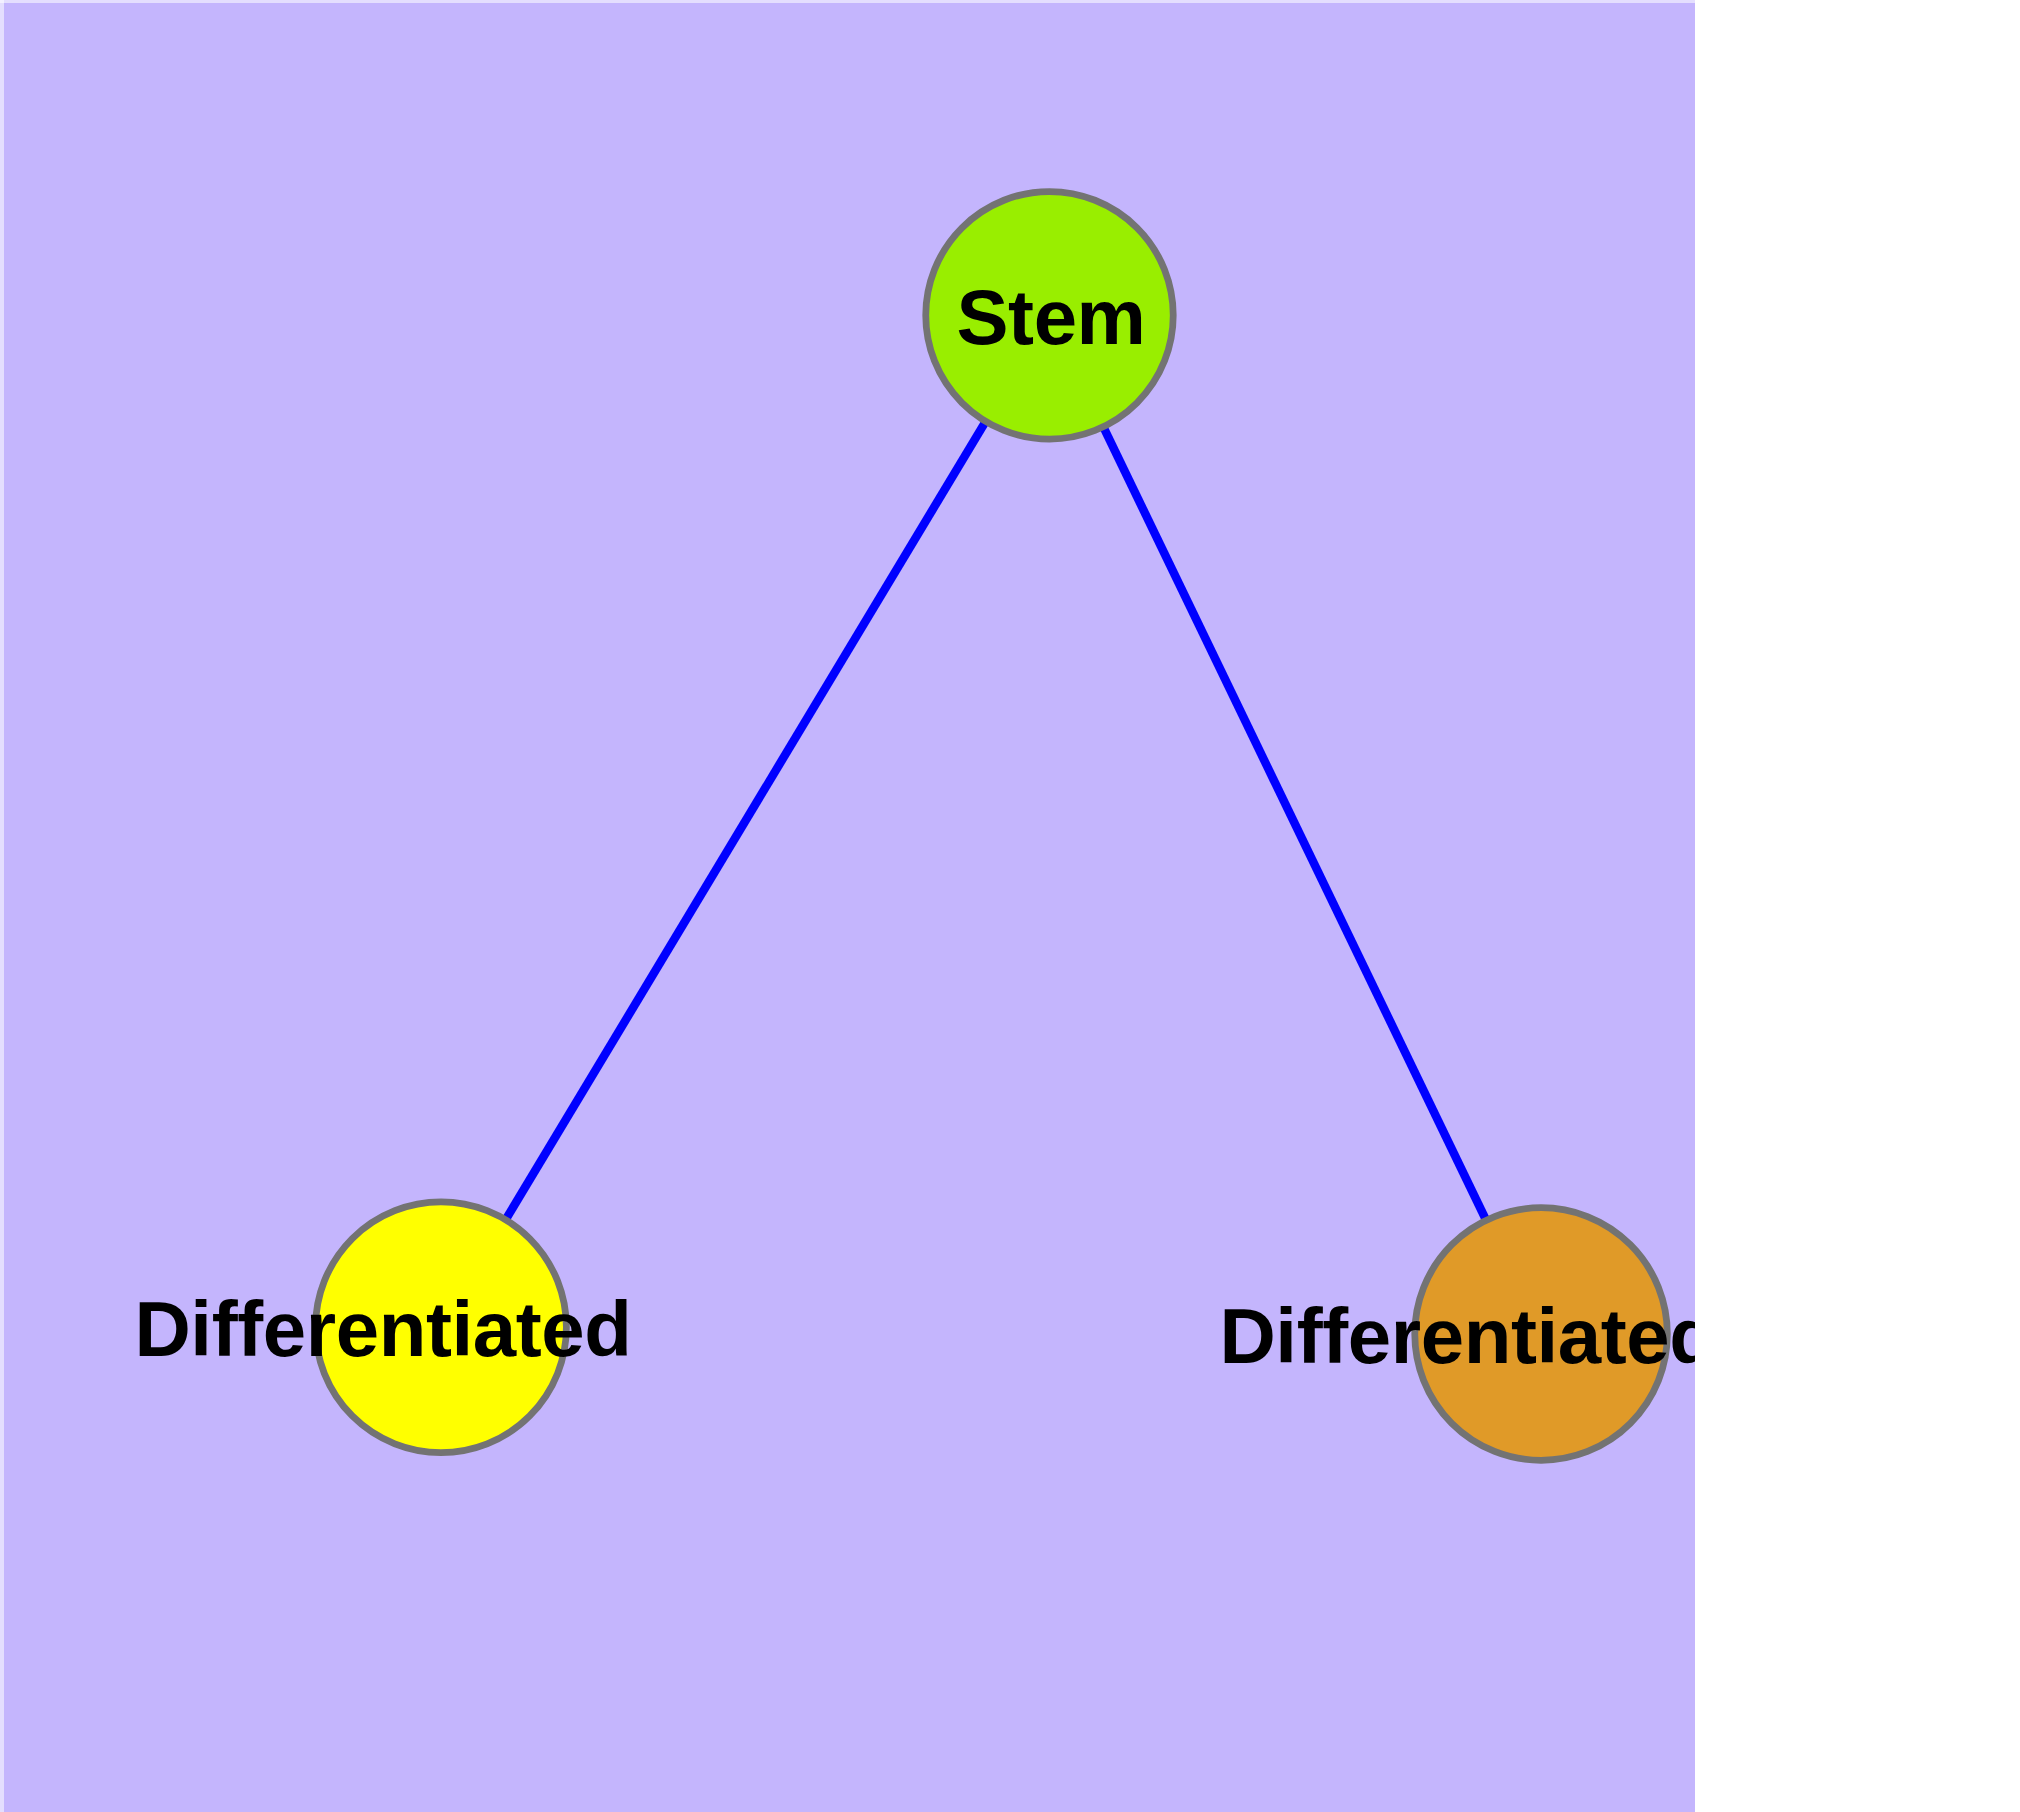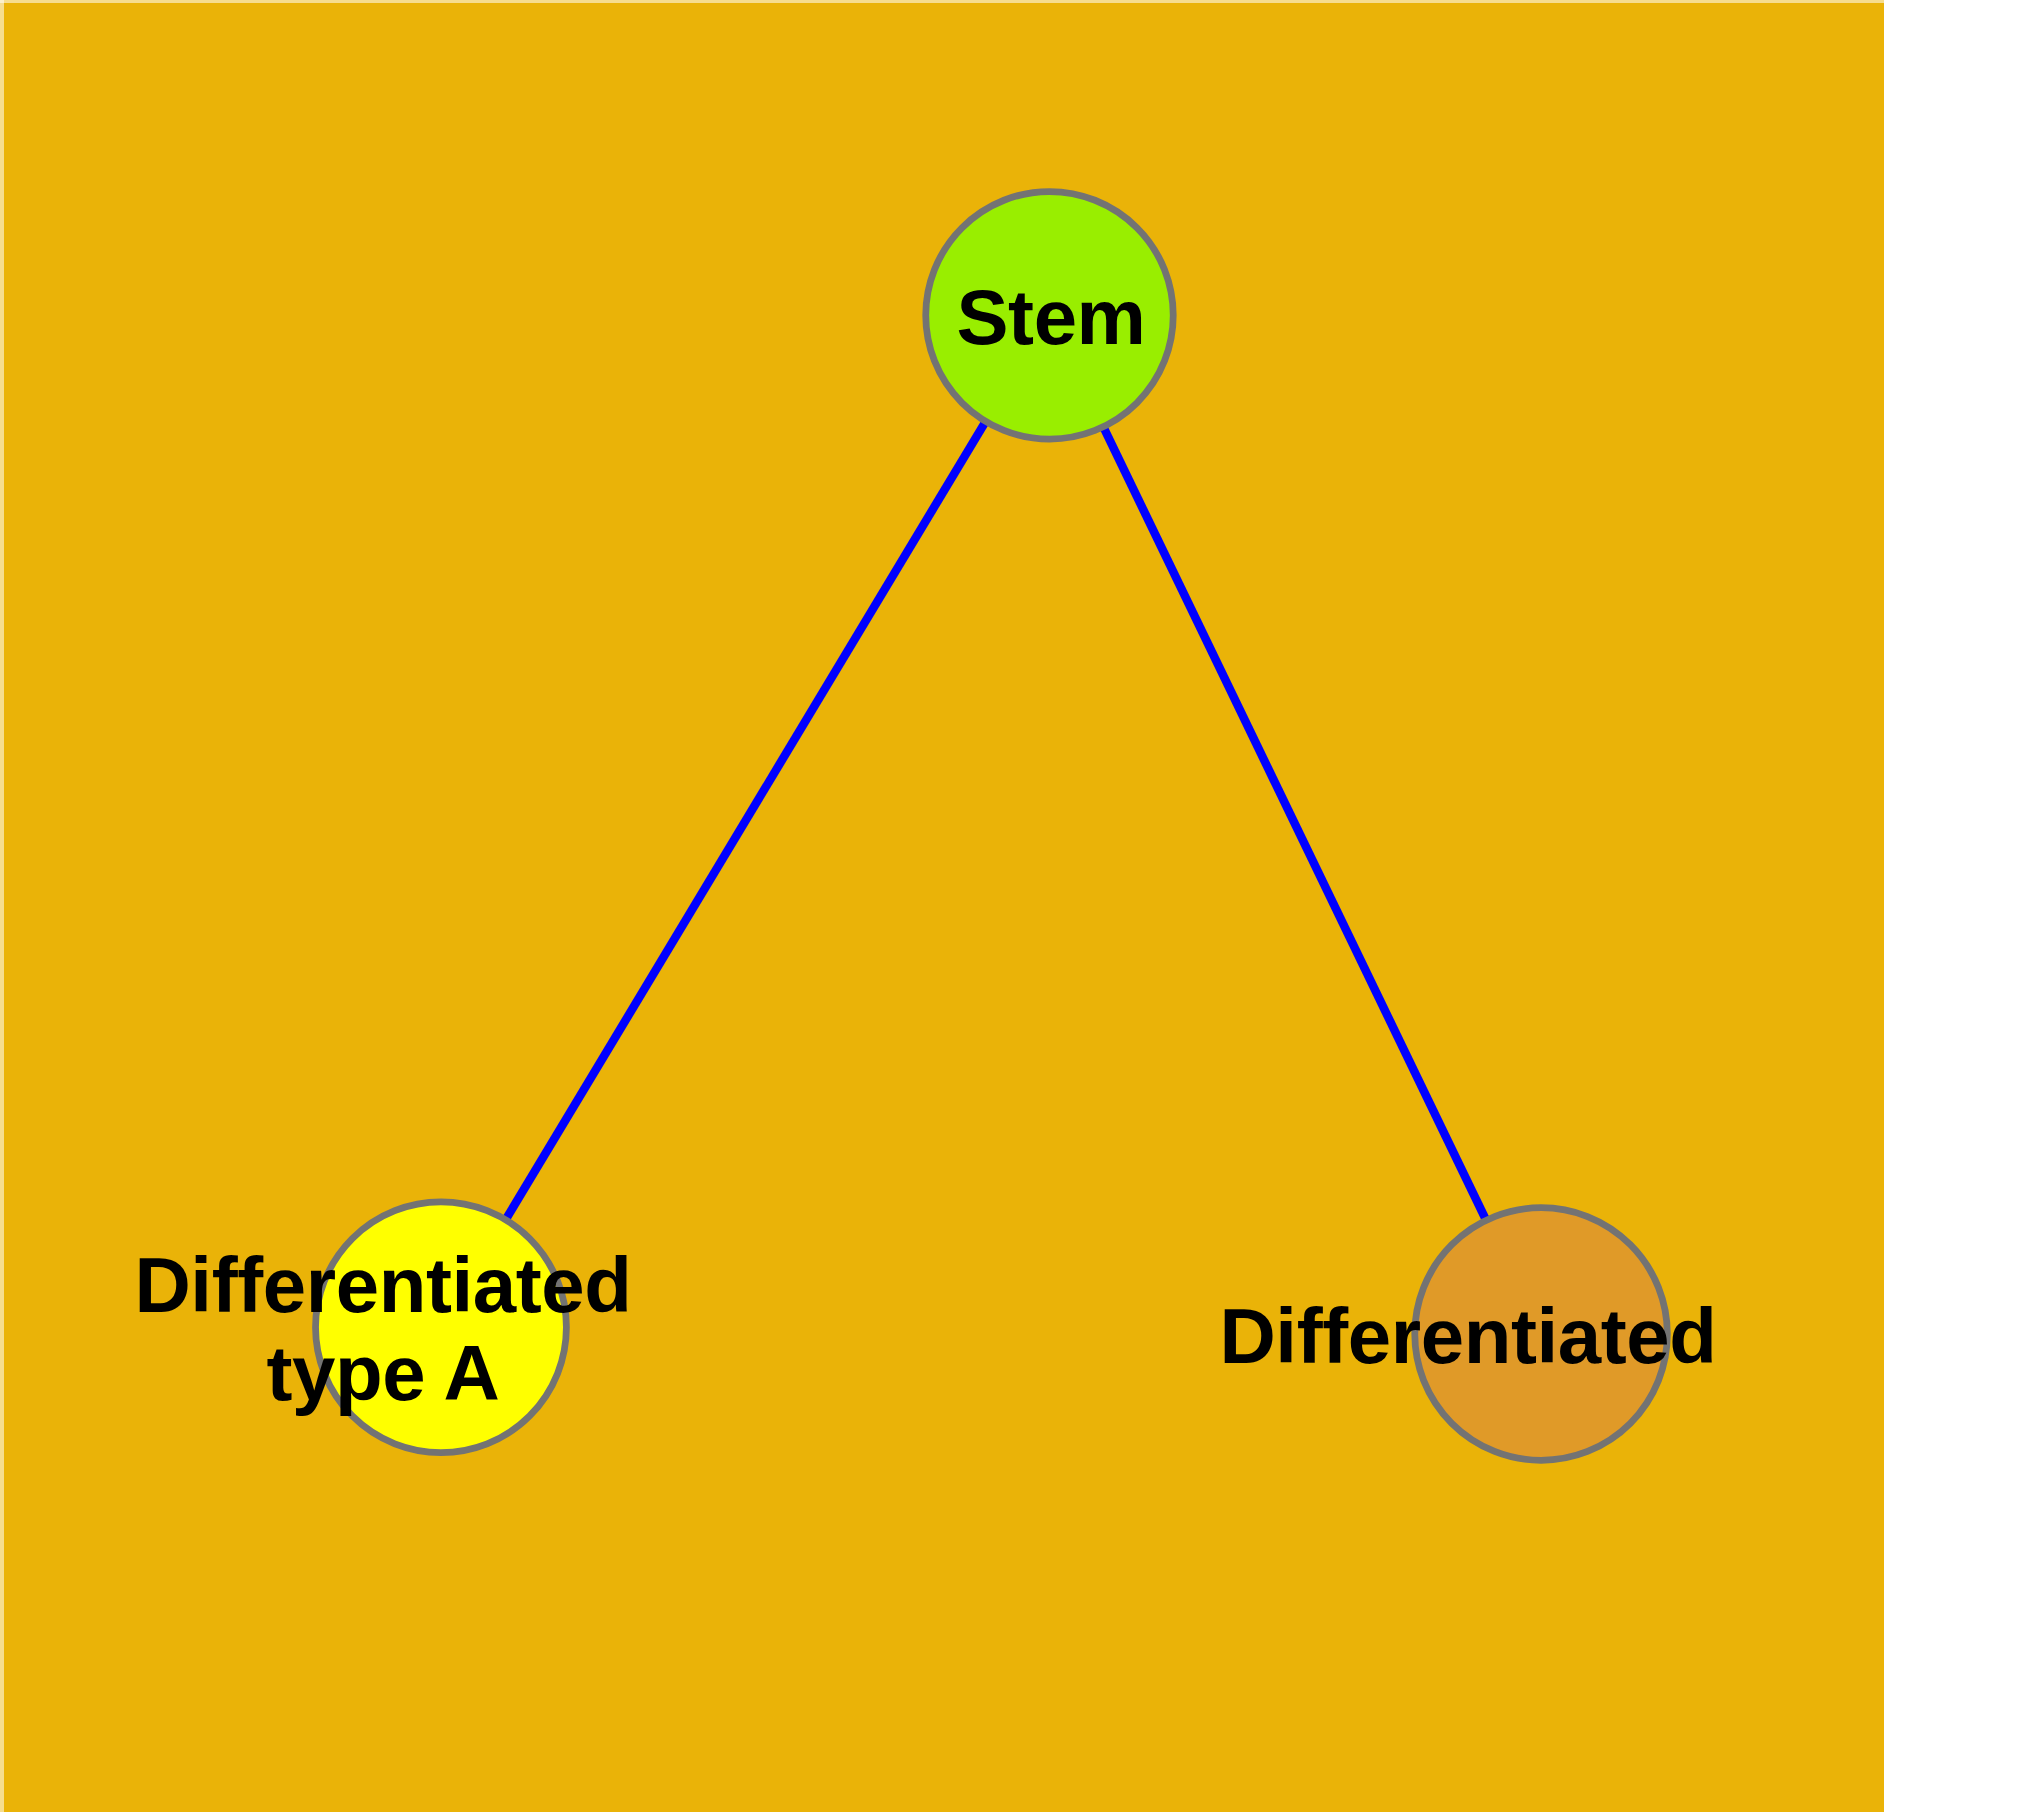--- a/index.html
+++ b/index.html
@@ -2,23 +2,23 @@
 <html style="font-size:13.6px"><head>
 <meta charset="utf-8">
 <style>
   html, body {
     margin: 0;
     padding: 0;
     background: #ffffff;
   }
   #stage {
     position: relative;
-    width: 1884px;
+    width: 1695px;
     height: 1812px;
-    background: #eab308;
+    background: #c4b5fd;
     overflow: hidden;
     font-family: "Liberation Sans", sans-serif;
   }
   #stage::before {
     content: "";
     position: absolute;
     left: 0; top: 0;
     width: 4.2px; height: 100%;
     background: #ffffff;
     opacity: 0.55;
@@ -67,18 +67,18 @@
 
     <g>
       <circle cx="1238" cy="372" r="146" fill="#99ee00" stroke="#737373" stroke-width="8"></circle>
       <circle cx="520" cy="1566" r="148" fill="#ffff00" stroke="#737373" stroke-width="8"></circle>
       <circle cx="1818" cy="1574" r="149" fill="#e09a28" stroke="#737373" stroke-width="8"></circle>
     </g>
   </svg>
 
   <div class="node-label" style="left:1051px; top:317px;">Stem</div>
 
-  <div class="node-label" style="left:383px; top:1329px;"><span>Differentiated</span><br><span>type A</span></div>
+  <div class="node-label" style="left:383px; top:1329px;"><span>Differentiated</span><br></div>
 
   <div class="node-label" style="left:1468px; top:1336px;"><span>Differentiated</span><br></div>
 
 </div>
 
 
 </body></html>

